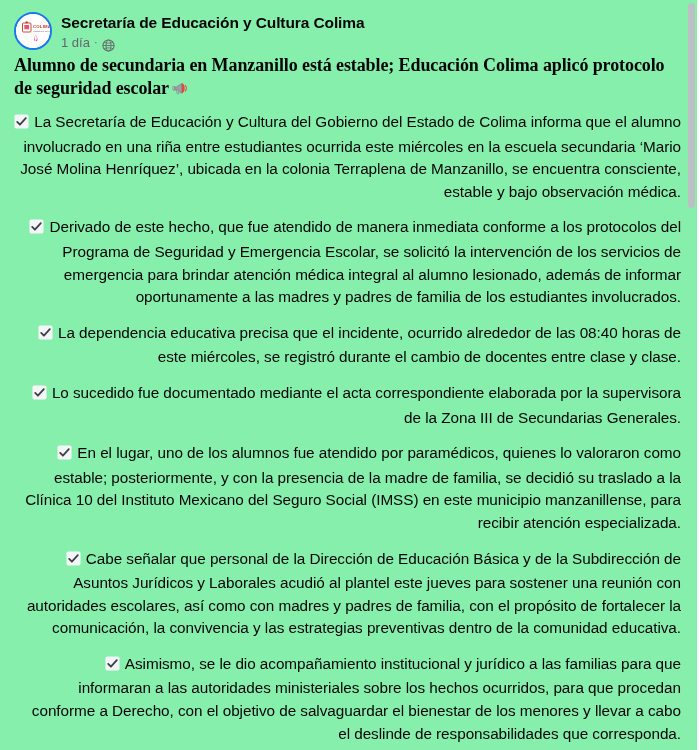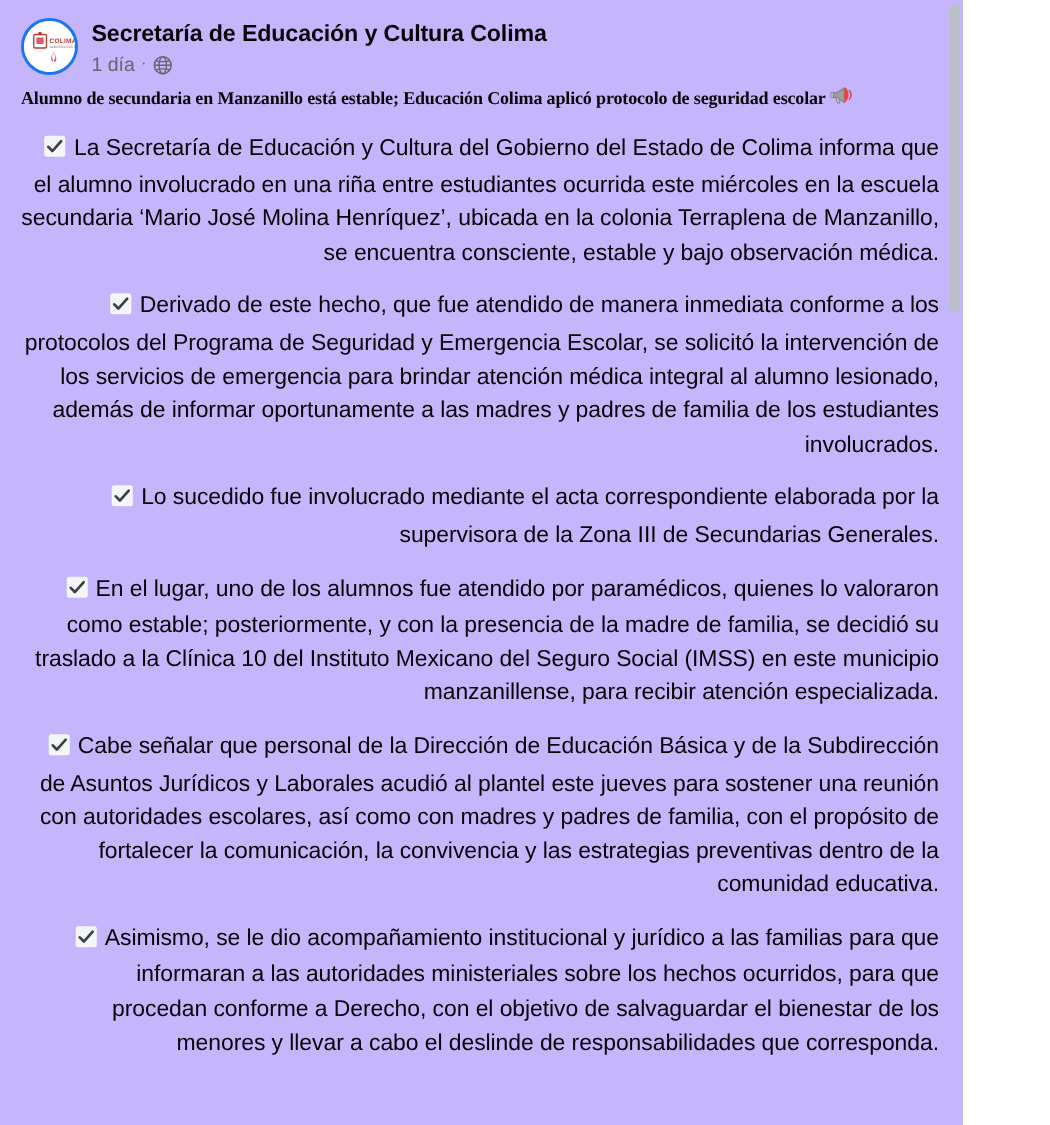--- a/index.html
+++ b/index.html
@@ -11,24 +11,24 @@
     width: 700px;
     height: 750px;
     overflow: hidden;
     font-family: "Liberation Sans", sans-serif;
     color: #1c1e21;
     position: relative;
   }
 
   .post {
     position: relative;
-    width: 642px;
+    width: 697px;
     height: 750px;
     box-sizing: border-box;
-    background: #c4b5fd;
+    background: #86efac;
     overflow: hidden;
   }
 
   
   .post-header {
     display: flex;
     align-items: flex-start;
     padding: 12px 0 0 14px;
     height: 46px;
     box-sizing: border-box;
@@ -66,21 +66,21 @@
   .page-name {
     font-size: 15.5px;
     font-weight: bold;
     line-height: 19px;
     color: #050505;
     letter-spacing: -0.1px;
     white-space: nowrap;
   }
   .meta-row {
     display: flex;
-    align-items: center;
+    align-items: flex-end;
     gap: 4px;
     font-size: 13px;
     line-height: 17px;
     color: #65676b;
     margin-top: 2px;
   }
   .meta-dot {
     color: #65676b;
     font-size: 11px;
   }
@@ -92,21 +92,21 @@
   }
 
   
   .post-body {
     padding: 8px 16px 0 14px;
   }
 
   .headline {
     font-family: "Liberation Serif", "DejaVu Serif", serif;
     font-weight: bold;
-    font-size: 12px;
+    font-size: 18px;
     line-height: 23px;
     color: #050505;
     margin: 0 0 8px 0;
     letter-spacing: -0.1px;
   }
   .megaphone {
     display: inline-block;
     vertical-align: -3px;
     margin-left: 3px;
   }
@@ -218,28 +218,36 @@
 
       <p class="para">
         <span class="check">
           <svg width="15" height="15" viewBox="0 0 16 16" aria-hidden="true">
             <rect x="0.5" y="0.5" width="15" height="15" rx="1.8" fill="#f3f5f7"></rect>
             <path d="M3.4 8.4 L6.3 11.4 L12.6 4.4" fill="none" stroke="#3c4043" stroke-width="1.9" stroke-linecap="round" stroke-linejoin="round"></path>
           </svg>
         </span><span>Derivado de este hecho, que fue atendido de manera inmediata conforme a los protocolos del Programa de Seguridad y Emergencia Escolar, se solicitó la intervención de los servicios de emergencia para brindar atención médica integral al alumno lesionado, además de informar oportunamente a las madres y padres de familia de los estudiantes involucrados.</span>
       </p>
 
-
-      <p class="para">
-        <span class="check">
-          <svg width="15" height="15" viewBox="0 0 16 16" aria-hidden="true">
-            <rect x="0.5" y="0.5" width="15" height="15" rx="1.8" fill="#f3f5f7"></rect>
-            <path d="M3.4 8.4 L6.3 11.4 L12.6 4.4" fill="none" stroke="#3c4043" stroke-width="1.9" stroke-linecap="round" stroke-linejoin="round"></path>
-          </svg>
-        </span><span>Lo sucedido fue involucrado mediante el acta correspondiente elaborada por la supervisora de la Zona III de Secundarias Generales.</span>
+      <p class="para">
+        <span class="check">
+          <svg width="15" height="15" viewBox="0 0 16 16" aria-hidden="true">
+            <rect x="0.5" y="0.5" width="15" height="15" rx="1.8" fill="#f3f5f7"></rect>
+            <path d="M3.4 8.4 L6.3 11.4 L12.6 4.4" fill="none" stroke="#3c4043" stroke-width="1.9" stroke-linecap="round" stroke-linejoin="round"></path>
+          </svg>
+        </span><span>La dependencia educativa precisa que el incidente, ocurrido alrededor de las 08:40 horas de este miércoles, se registró durante el cambio de docentes entre clase y clase.</span>
+      </p>
+
+      <p class="para">
+        <span class="check">
+          <svg width="15" height="15" viewBox="0 0 16 16" aria-hidden="true">
+            <rect x="0.5" y="0.5" width="15" height="15" rx="1.8" fill="#f3f5f7"></rect>
+            <path d="M3.4 8.4 L6.3 11.4 L12.6 4.4" fill="none" stroke="#3c4043" stroke-width="1.9" stroke-linecap="round" stroke-linejoin="round"></path>
+          </svg>
+        </span><span>Lo sucedido fue documentado mediante el acta correspondiente elaborada por la supervisora de la Zona III de Secundarias Generales.</span>
       </p>
 
       <p class="para">
         <span class="check">
           <svg width="15" height="15" viewBox="0 0 16 16" aria-hidden="true">
             <rect x="0.5" y="0.5" width="15" height="15" rx="1.8" fill="#f3f5f7"></rect>
             <path d="M3.4 8.4 L6.3 11.4 L12.6 4.4" fill="none" stroke="#3c4043" stroke-width="1.9" stroke-linecap="round" stroke-linejoin="round"></path>
           </svg>
         </span><span>En el lugar, uno de los alumnos fue atendido por paramédicos, quienes lo valoraron como estable; posteriormente, y con la presencia de la madre de familia, se decidió su traslado a la Clínica 10 del Instituto Mexicano del Seguro Social (IMSS) en este municipio manzanillense, para recibir atención especializada.</span>
       </p>

